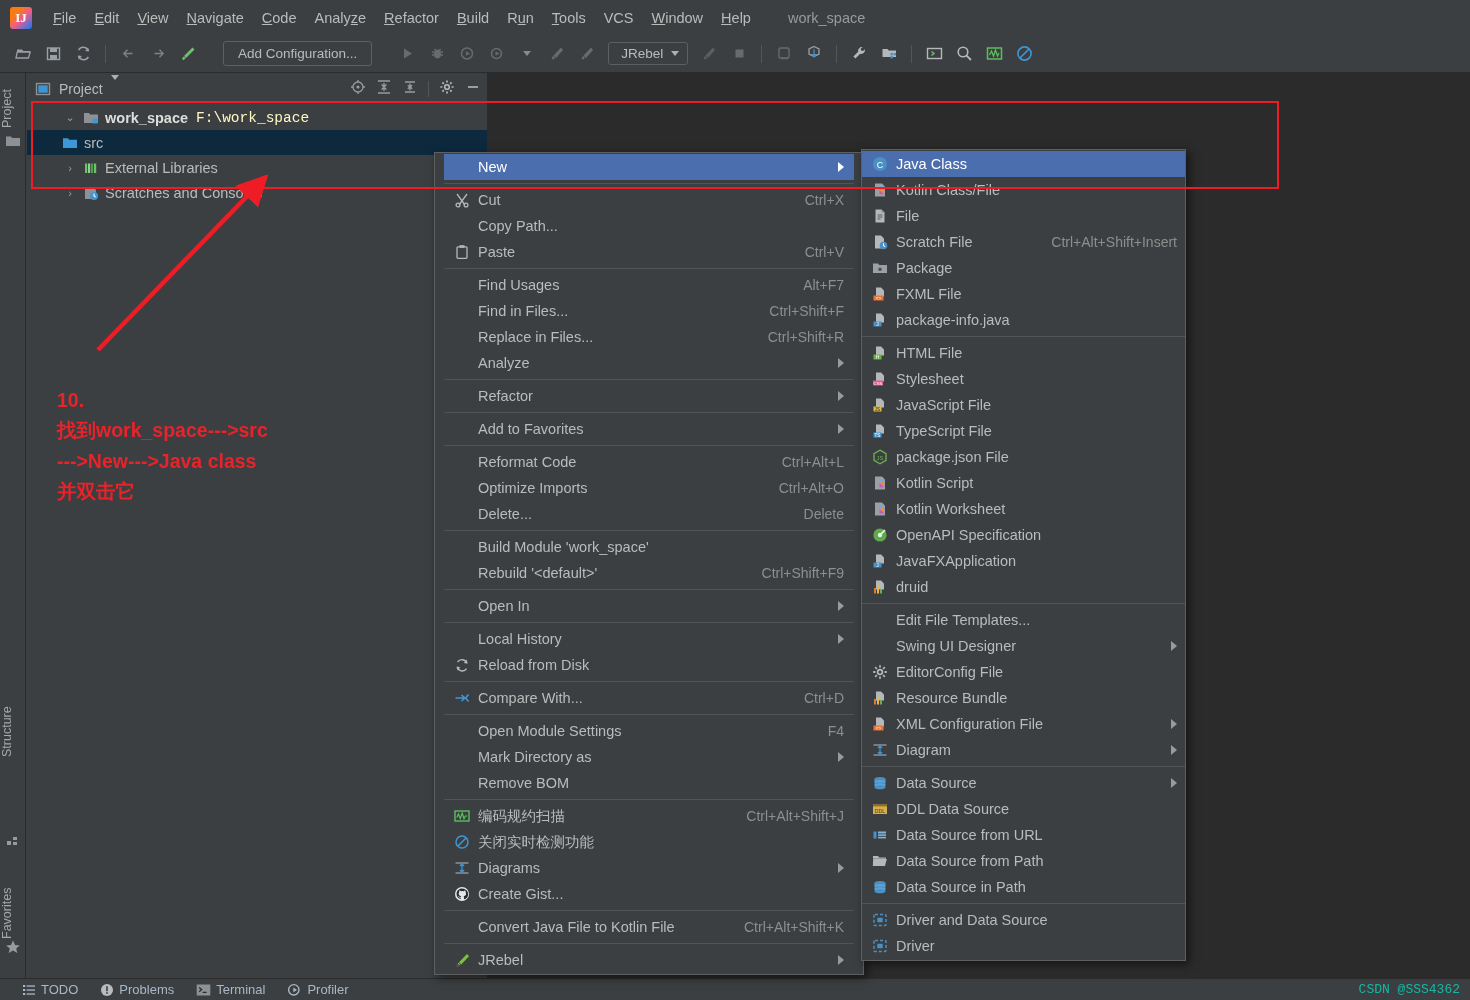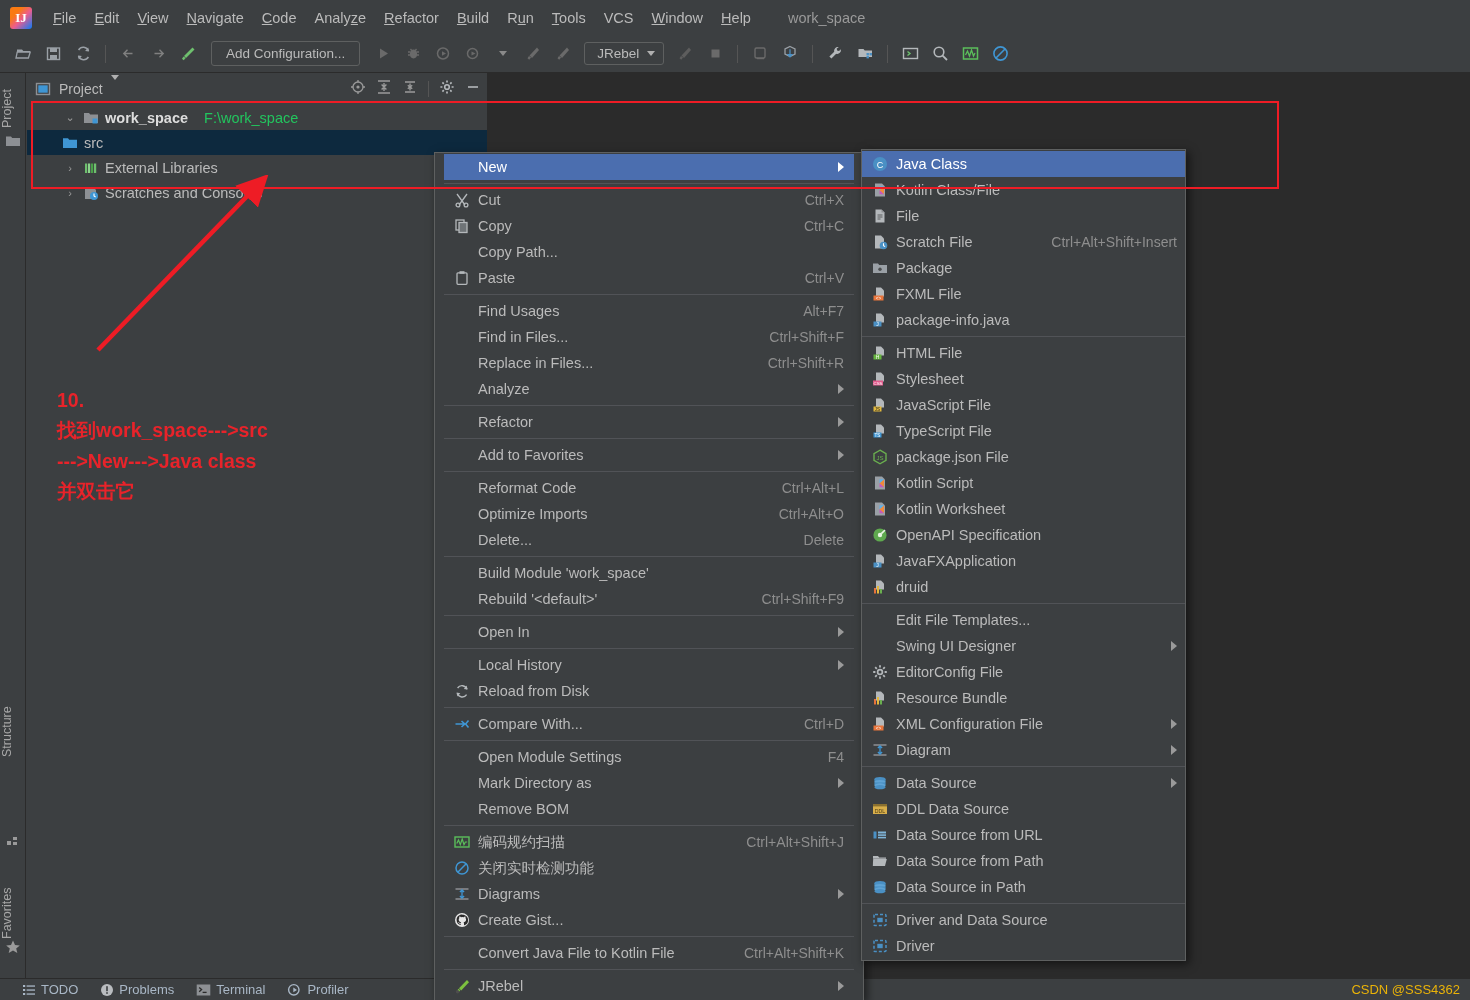--- a/index.html
+++ b/index.html
@@ -34,21 +34,21 @@
   .toolbar {
     position:absolute; left:0; top:35px; width:1470px; height:38px;
     background:#3c3f41; display:flex; align-items:center; padding-left:8px;
     border-bottom:1px solid #2b2b2b;
   }
   .tbtn { width:26px; height:26px; display:flex; align-items:center; justify-content:center; margin:0 2px; }
   .tbtn svg { display:block; }
   .tsep { width:1px; height:18px; background:#555; margin:0 7px; }
   .addconf {
     border:1px solid #5e6060; border-radius:3px; color:#bbbbbb; font-size:13.5px;
-    padding:4px 14px; margin:0 8px; background:#3c3f41; white-space:nowrap;
+    padding:4px 14px; margin:0 20px; background:#3c3f41; white-space:nowrap;
   }
   .jrebel-box {
     border:1px solid #5e6060; border-radius:3px; color:#bbbbbb; font-size:13.5px;
     padding:3px 8px 3px 12px; margin:0 6px; display:flex; align-items:center; gap:8px;
   }
   .caret-d { width:0;height:0;border-left:4px solid transparent;border-right:4px solid transparent;border-top:5px solid #b0b0b0;}
 
   
   .leftrail {
     position:absolute; left:0; top:73px; width:26px; height:905px;
@@ -70,32 +70,32 @@
 
   .proj-tree {
     position:absolute; left:27px; top:105px; width:460px; height:873px;
     background:#3c3f41;
   }
   .tree-row { height:25px; display:flex; align-items:center; font-size:14.5px; color:#bbbbbb; padding-left:10px; }
   .tree-row.sel { background:#0d293e; }
   .twisty { width:18px; color:#9a9a9a; font-size:11px; display:flex; align-items:center; justify-content:center;}
   .ico16 { width:16px; height:16px; margin-right:6px; flex:none; }
   .bold { font-weight:bold; color:#ddd; }
-  .dim { color:#22c55e; margin-left:16px; }
+  .dim { color:#fef9c3; margin-left:8px;font-family:Liberation Mono, monospace; }
 
   
   .editor-bg { position:absolute; left:487px; top:73px; width:983px; height:905px; background:#2b2b2b; }
 
   
   .statusbar {
     position:absolute; left:0; bottom:0; width:1470px; height:22px;
     background:#3c3f41; display:flex; align-items:center; border-top:1px solid #2b2b2b;
   }
   .sb-item { display:flex; align-items:center; gap:5px; color:#a9b7c6; font-size:13px; margin-left:22px; }
-  .sb-right { position:absolute; right:10px; color:#eab308; font-size:13px; font-family:Liberation Sans, sans-serif; }
+  .sb-right { position:absolute; right:10px; color:#14b8a6; font-size:13px; font-family:Liberation Mono, monospace; }
 
   
   .ctxmenu {
     position:absolute; left:434px; top:152px; width:430px;
     background:#3c3f41; border:1px solid #5e6060;
     box-shadow:3px 3px 9px rgba(0,0,0,.55);
     padding:1px 9px; z-index:40;
   }
   .cmi {
     height:26px; display:flex; align-items:center; position:relative;
@@ -448,30 +448,20 @@
           <svg width="16" height="16" viewBox="0 0 16 16">
             <path d="M3 2 11 13M13 2 5 13" stroke="#b4b8bb" stroke-width="1.3" fill="none"></path>
             <circle cx="4" cy="13" r="1.9" fill="none" stroke="#b4b8bb" stroke-width="1.3"></circle>
             <circle cx="12" cy="13" r="1.9" fill="none" stroke="#b4b8bb" stroke-width="1.3"></circle>
           </svg>
         </span>
         <span class="cm-lbl">Cut</span>
         <span class="cm-key">Ctrl+X</span>
       </div>
       <div class="cmi">
-        <span class="cm-ico">
-          <svg width="16" height="16" viewBox="0 0 16 16">
-            <rect x="2" y="2" width="8" height="10" fill="none" stroke="#b4b8bb" stroke-width="1.3"></rect>
-            <rect x="5" y="4.5" width="8" height="10" fill="#6f7477" stroke="#b4b8bb" stroke-width="1.3"></rect>
-          </svg>
-        </span>
-        <span class="cm-lbl">Copy</span>
-        <span class="cm-key">Ctrl+C</span>
-      </div>
-      <div class="cmi">
         <span class="cm-ico"></span>
         <span class="cm-lbl">Copy Path...</span>
       </div>
       <div class="cmi">
         <span class="cm-ico">
           <svg width="16" height="16" viewBox="0 0 16 16">
             <rect x="3" y="2.8" width="10" height="11.5" rx="1" fill="none" stroke="#b4b8bb" stroke-width="1.3"></rect>
             <rect x="5.5" y="1.2" width="5" height="2.6" fill="#b4b8bb"></rect>
           </svg>
         </span>

